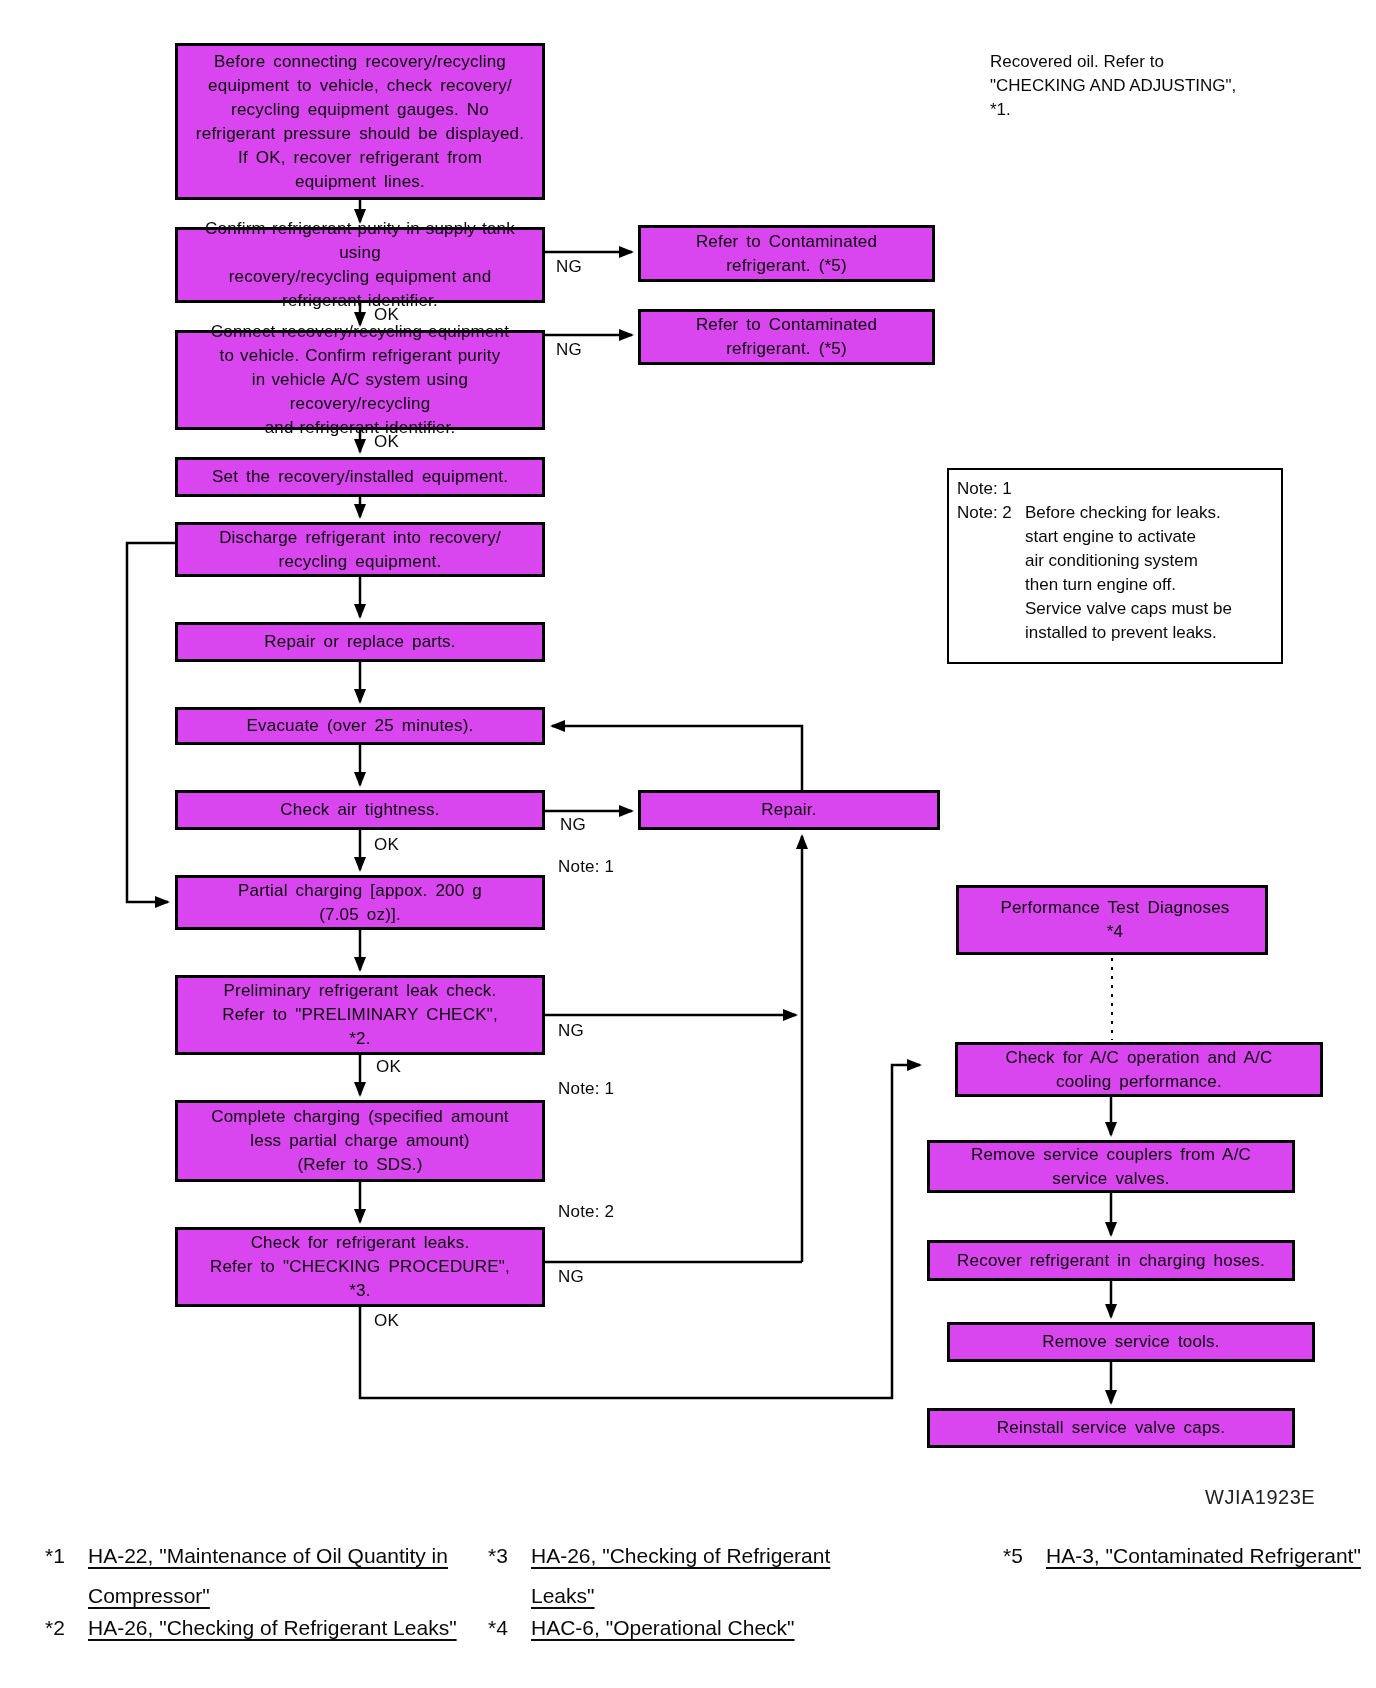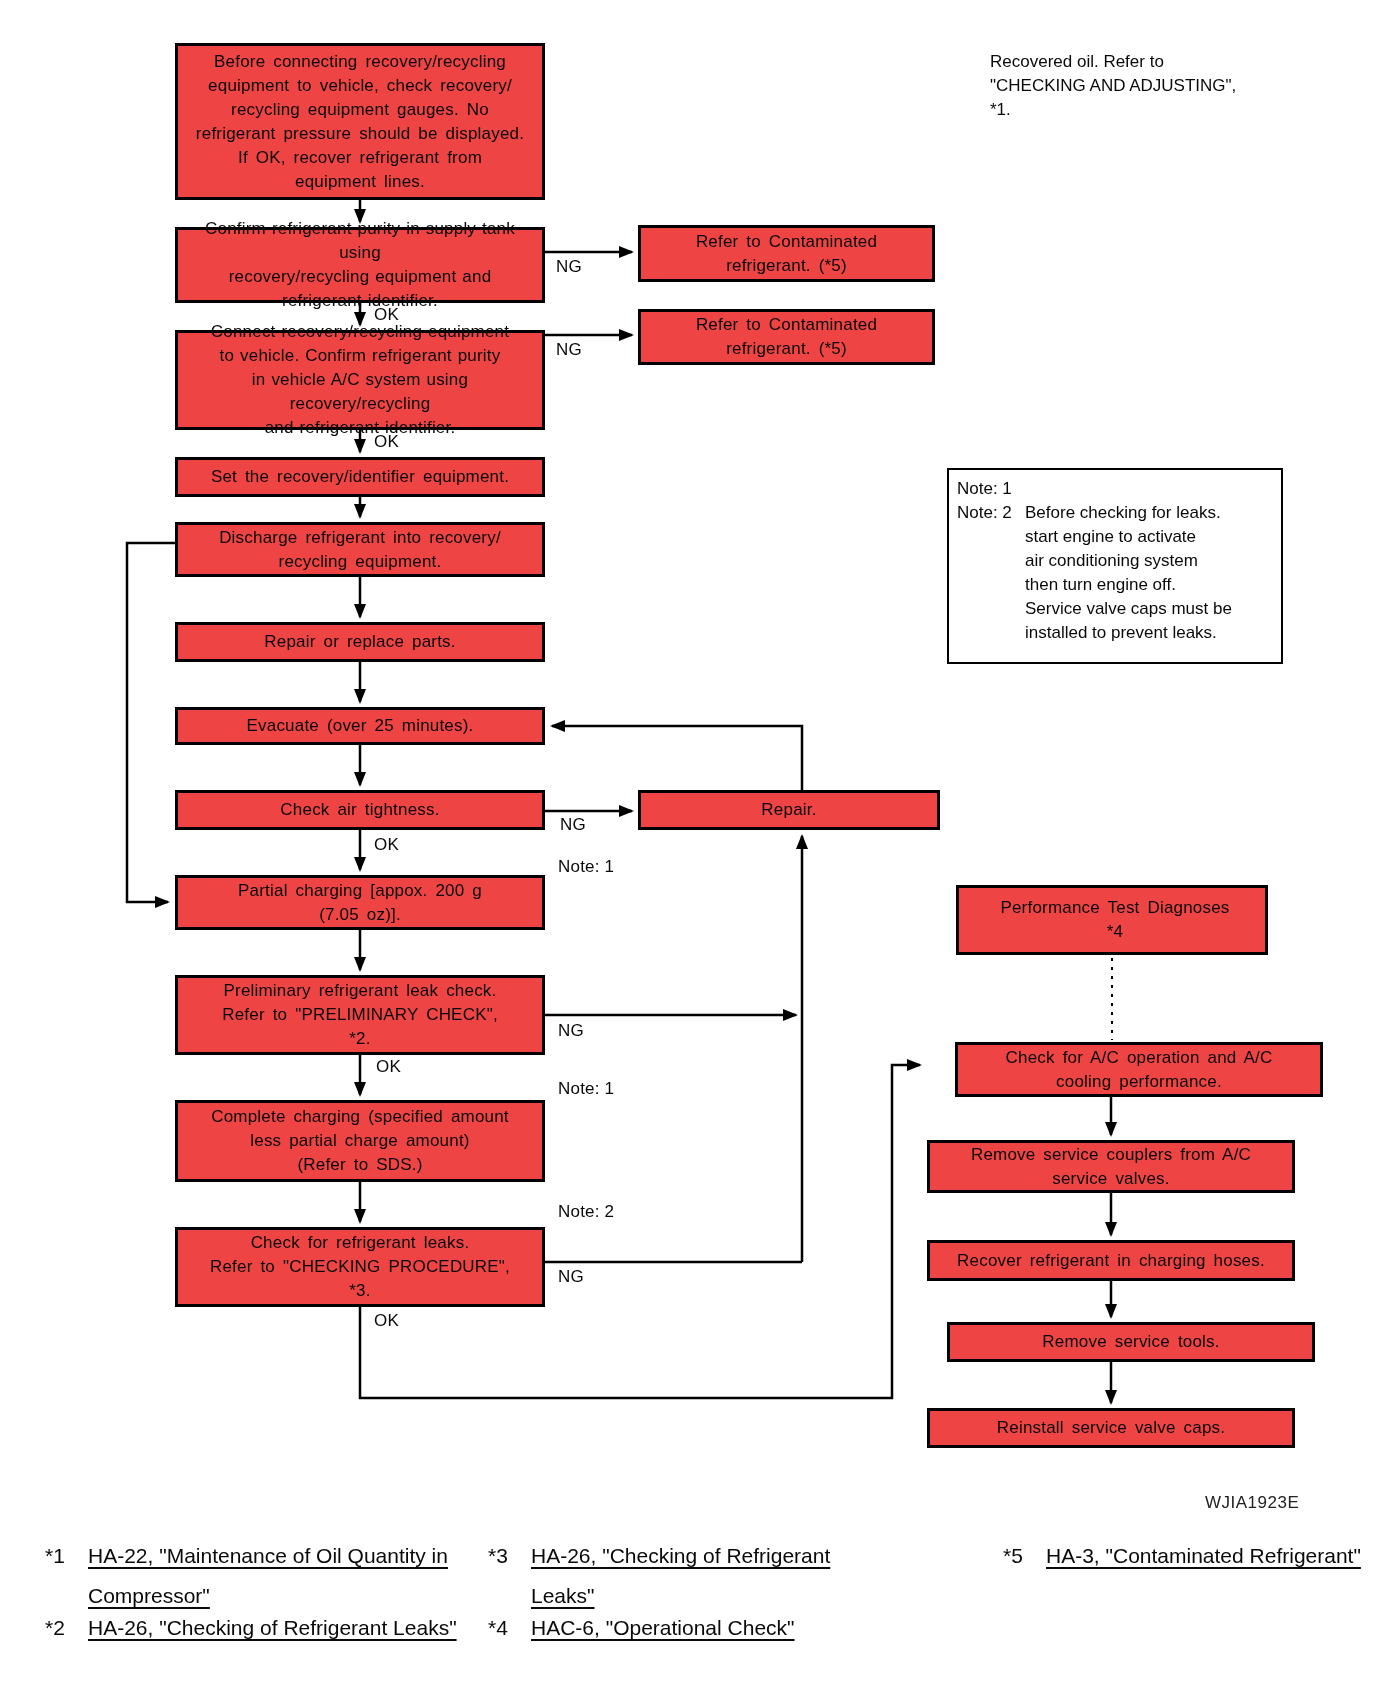--- a/index.html
+++ b/index.html
@@ -1,20 +1,20 @@
 <!DOCTYPE html>
 <html><head>
 <meta charset="utf-8">
 <style>
   html,body{margin:0;padding:0;background:#fff;}
   #canvas{position:relative;width:1376px;height:1688px;background:#ffffff;
           font-family:"Liberation Sans", sans-serif;color:#0a0a0a;overflow:hidden;}
   svg.connectors{position:absolute;left:0;top:0;width:1376px;height:1688px;}
 
-  .fc-box{position:absolute;border:3px solid #000;background:#ef4444;box-sizing:border-box;
+  .fc-box{position:absolute;border:3px solid #000;background:#d946ef;box-sizing:border-box;
           display:flex;align-items:center;justify-content:center;text-align:center;
           font-size:17px;line-height:24px;white-space:pre-line;padding:2px 6px;
           word-spacing:3px;letter-spacing:0.2px;}
   
   #b1{left:175px;top:43px;width:370px;height:157px;}
   #b2{left:175px;top:227px;width:370px;height:76px;word-spacing:1px;}
   #b3{left:175px;top:330px;width:370px;height:100px;word-spacing:1px;}
   #b4{left:175px;top:457px;width:370px;height:40px;}
   #b5{left:175px;top:522px;width:370px;height:55px;}
   #b6{left:175px;top:622px;width:370px;height:40px;}
@@ -49,21 +49,21 @@
   #ok4{left:376px;top:1058px;} #ok5{left:374px;top:1312px;}
   #ng1{left:556px;top:258px;} #ng2{left:556px;top:341px;} #ng3{left:560px;top:816px;}
   #ng4{left:558px;top:1022px;} #ng5{left:558px;top:1268px;}
   #note1a{left:558px;top:858px;} #note1b{left:558px;top:1080px;} #note2{left:558px;top:1203px;}
 
   
   #sidenote{position:absolute;left:990px;top:50px;width:310px;font-size:17px;line-height:24px;
             white-space:pre-line;}
 
   
-  #figcode{position:absolute;left:1205px;top:1486px;font-size:17px;color:#222;letter-spacing:0.5px;margin-top:7px;}
+  #figcode{position:absolute;left:1205px;top:1486px;font-size:20px;color:#222;letter-spacing:0.5px;}
 
   
   .footnote{position:absolute;display:flex;font-size:21px;line-height:40px;}
   .fn-marker{flex:0 0 43px;}
   .fn-text{text-decoration:underline;text-underline-offset:4px;}
   #fn1{left:45px;top:1536px;} #fn1 .fn-text{width:395px;}
   #fn2{left:45px;top:1608px;} #fn2 .fn-text{width:395px;}
   #fn3{left:488px;top:1536px;} #fn3 .fn-text{width:340px;}
   #fn4{left:488px;top:1608px;} #fn4 .fn-text{width:340px;}
   #fn5{left:1003px;top:1536px;} #fn5 .fn-text{width:345px;}
@@ -122,21 +122,21 @@
 refrigerant pressure should be displayed.
 If OK, recover refrigerant from
 equipment lines.</div>
   <div class="fc-box" id="b3">Connect recovery/recycling equipment
 to vehicle. Confirm refrigerant purity
 in vehicle A/C system using recovery/recycling
 and refrigerant identifier.</div>
   <div class="fc-box" id="b2">Confirm refrigerant purity in supply tank using
 recovery/recycling equipment and
 refrigerant identifier.</div>
-  <div class="fc-box" id="b4">Set the recovery/identifier equipment.</div>
+  <div class="fc-box" id="b4">Set the recovery/installed equipment.</div>
   <div class="fc-box" id="b5">Discharge refrigerant into recovery/
 recycling equipment.</div>
   <div class="fc-box" id="b6">Repair or replace parts.</div>
   <div class="fc-box" id="b7">Evacuate (over 25 minutes).</div>
   <div class="fc-box" id="b8">Check air tightness.</div>
   <div class="fc-box" id="b9">Partial charging [appox. 200 g
 (7.05 oz)].</div>
   <div class="fc-box" id="b10">Preliminary refrigerant leak check.
 Refer to "PRELIMINARY CHECK",
 *2.</div>

